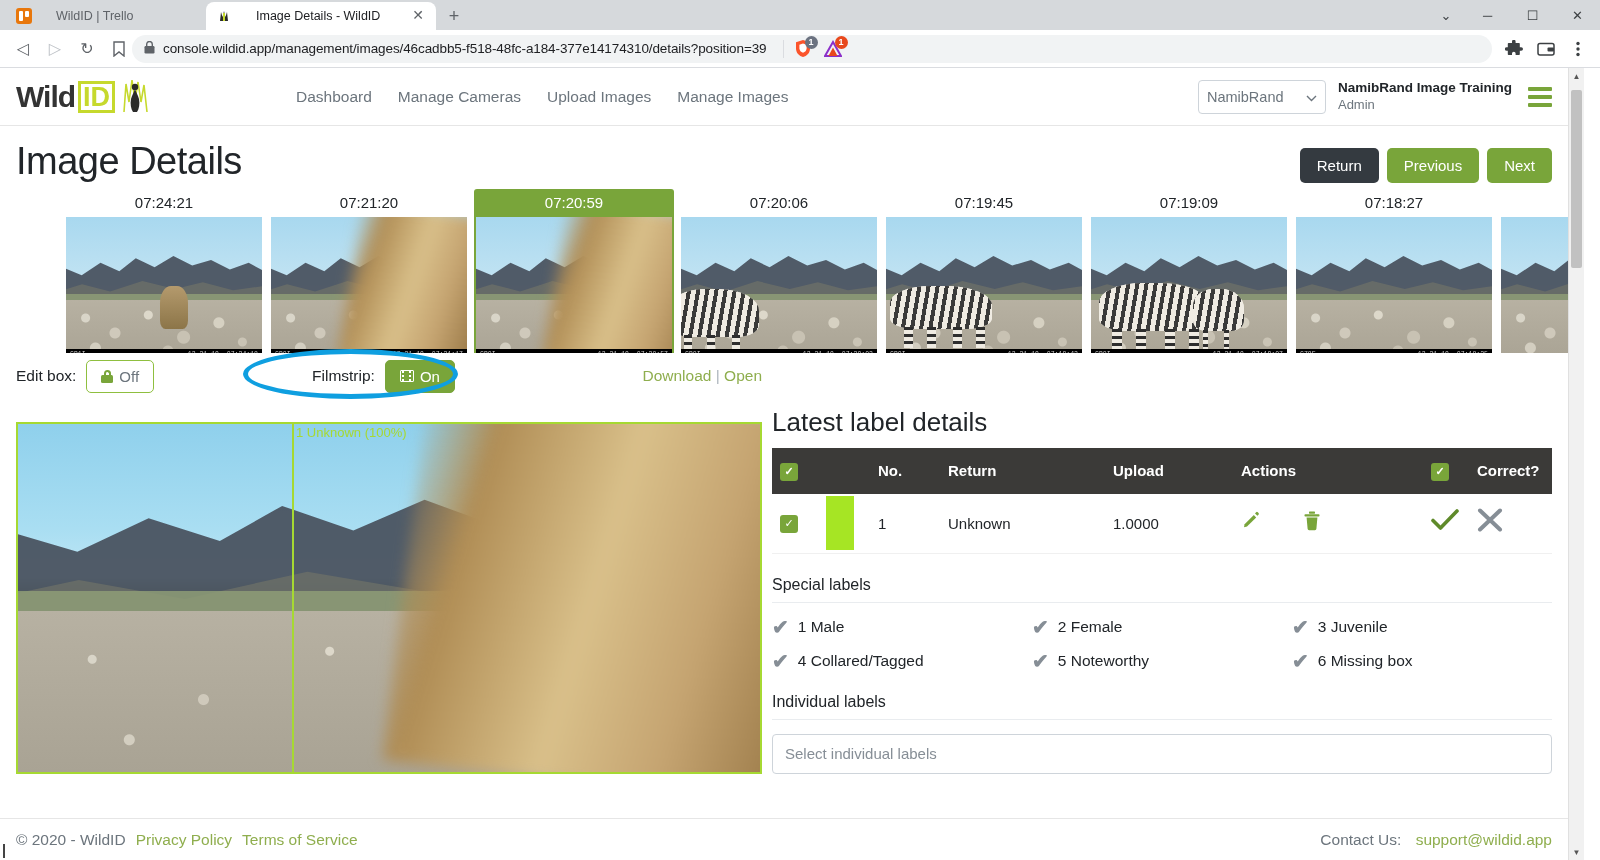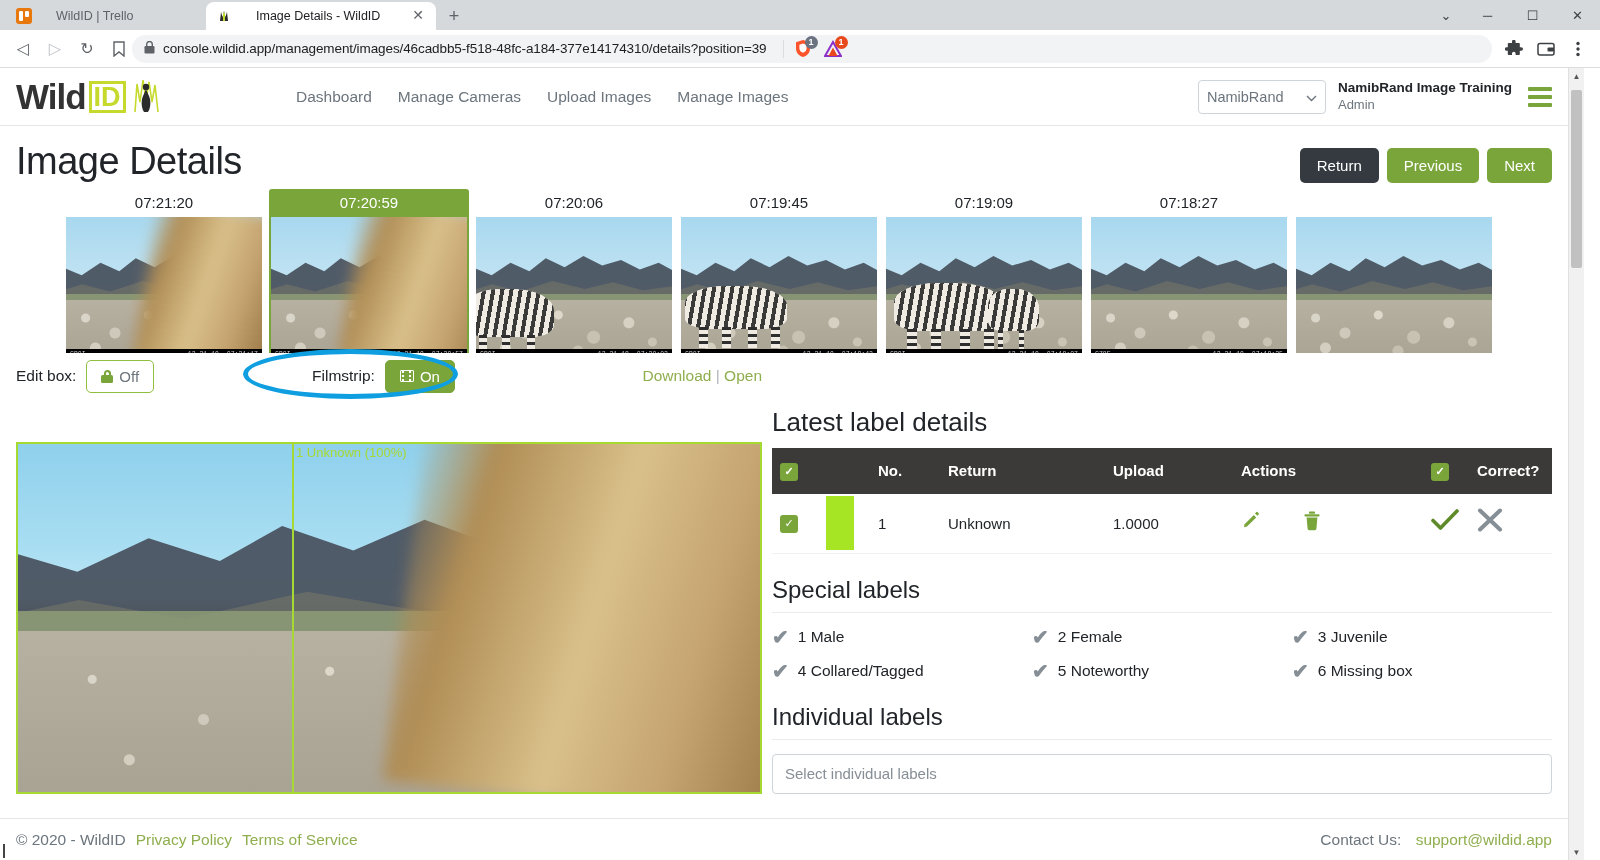--- a/index.html
+++ b/index.html
@@ -82,21 +82,21 @@
 
   
   .viewport { flex: 1; background: #ffffff; position: relative; overflow: hidden; display:flex; }
   .page { width: 1568px; position: relative; background:#fff; height: 792px; }
 
   .site-header {
     height: 58px; border-bottom: 1px solid #e6e6e6; display: flex;
     align-items: center; padding: 0 16px; background:#fff;
   }
   .logo { display:flex; align-items:center; gap:2px; width: 280px;}
-  .logo-text { font-size: 35px; font-weight: 800; letter-spacing:-1px; color:#333333; font-family:"Liberation Sans", sans-serif;}
+  .logo-text { font-size: 30px; font-weight: 800; letter-spacing:-1px; color:#333333; font-family:"Liberation Sans", sans-serif;}
   .logo-id {
     font-size: 27px; font-weight: 800; color:#c6d92d; border:3px solid #c6d92d;
     padding: 0px 2px; line-height: 26px; margin-left:1px;
   }
   .mainnav { display:flex; gap: 26px; align-items:center; }
   .mainnav a { font-size: 15.5px; color: #6c757d; text-decoration: none; }
   .hdr-right { margin-left:auto; display:flex; align-items:center; gap: 12px; justify-content: flex-end; }
   .org-select {
     width: 128px; height: 34px; border: 1px solid #ced4da; border-radius: 4px;
     background: #fff; font-size: 14.5px; color: #6c757d; padding: 0 8px;
@@ -231,21 +231,21 @@
     display:inline-flex; align-items:center; justify-content:center;
     color:#fff; font-size:11px; line-height:1;
   }
   .swatch { display:block; width: 28px; height: 54px; background:#a6e524; margin: -14px 0; }
   .ico-btn { cursor:pointer; display:inline-block; }
   .pencil { color:#79a53a; font-size:19px; }
   .trash { color:#79a53a; font-size:19px; }
   .tick { color:#5f8a2a; font-size:26px; font-weight:bold; }
   .cross { color:#868e96; font-size:25px; font-weight:bold; }
 
-  .sub-title { font-size: 24px; color:#212529; font-weight:400; padding: 22px 0 8px 0; border-bottom:1px solid #e9ecef; margin-bottom: 14px;}
+  .sub-title { font-size: 16px; color:#212529; font-weight:400; padding: 22px 0 8px 0; border-bottom:1px solid #e9ecef; margin-bottom: 14px;}
   .sp-grid { display:grid; grid-template-columns: repeat(3, 1fr); row-gap: 14px; }
   .sp-item { display:flex; align-items:center; gap:9px; font-size: 15.5px; color:#212529; }
   .sp-check { color:#868e96; font-size: 20px; font-weight:bold; line-height:1; }
   .ind-input {
     width: 100%; height: 40px; border:1px solid #ced4da; border-radius:4px;
     display:flex; align-items:center; padding: 0 12px; font-size:15px; color:#868e96;
     margin-top: 4px;
   }
 
   
@@ -418,20 +418,36 @@
         <div class="btn-row">
           <button class="btn btn-dark">Return</button>
           <button class="btn btn-green">Previous</button>
           <button class="btn btn-green">Next</button>
         </div>
       </div>
 
       <div class="filmstrip">
         <div class="strip-inner">
 
+          <div class="fs-item">
+            <div class="fs-time">07:24:21</div>
+            <div class="fs-thumb">
+              <div class="scene">
+                  <div class="mtn"></div>
+                  <div class="mtn2"></div>
+                  <div class="grassband"></div>
+                  <div class="ground"></div>
+                <div class="animal-small"></div>
+                </div>
+              <div class="fs-bar">
+                <span>CB1I</span>
+                <span><span>12-31-19</span>&nbsp;&nbsp;<span>07:24:18</span></span>
+              </div>
+            </div>
+          </div>
 
           <div class="fs-item">
             <div class="fs-time">07:21:20</div>
             <div class="fs-thumb">
               <div class="scene">
                   <div class="mtn"></div>
                   <div class="mtn2"></div>
                   <div class="grassband"></div>
                   <div class="ground"></div>
                 <div class="blur-limb"></div>

